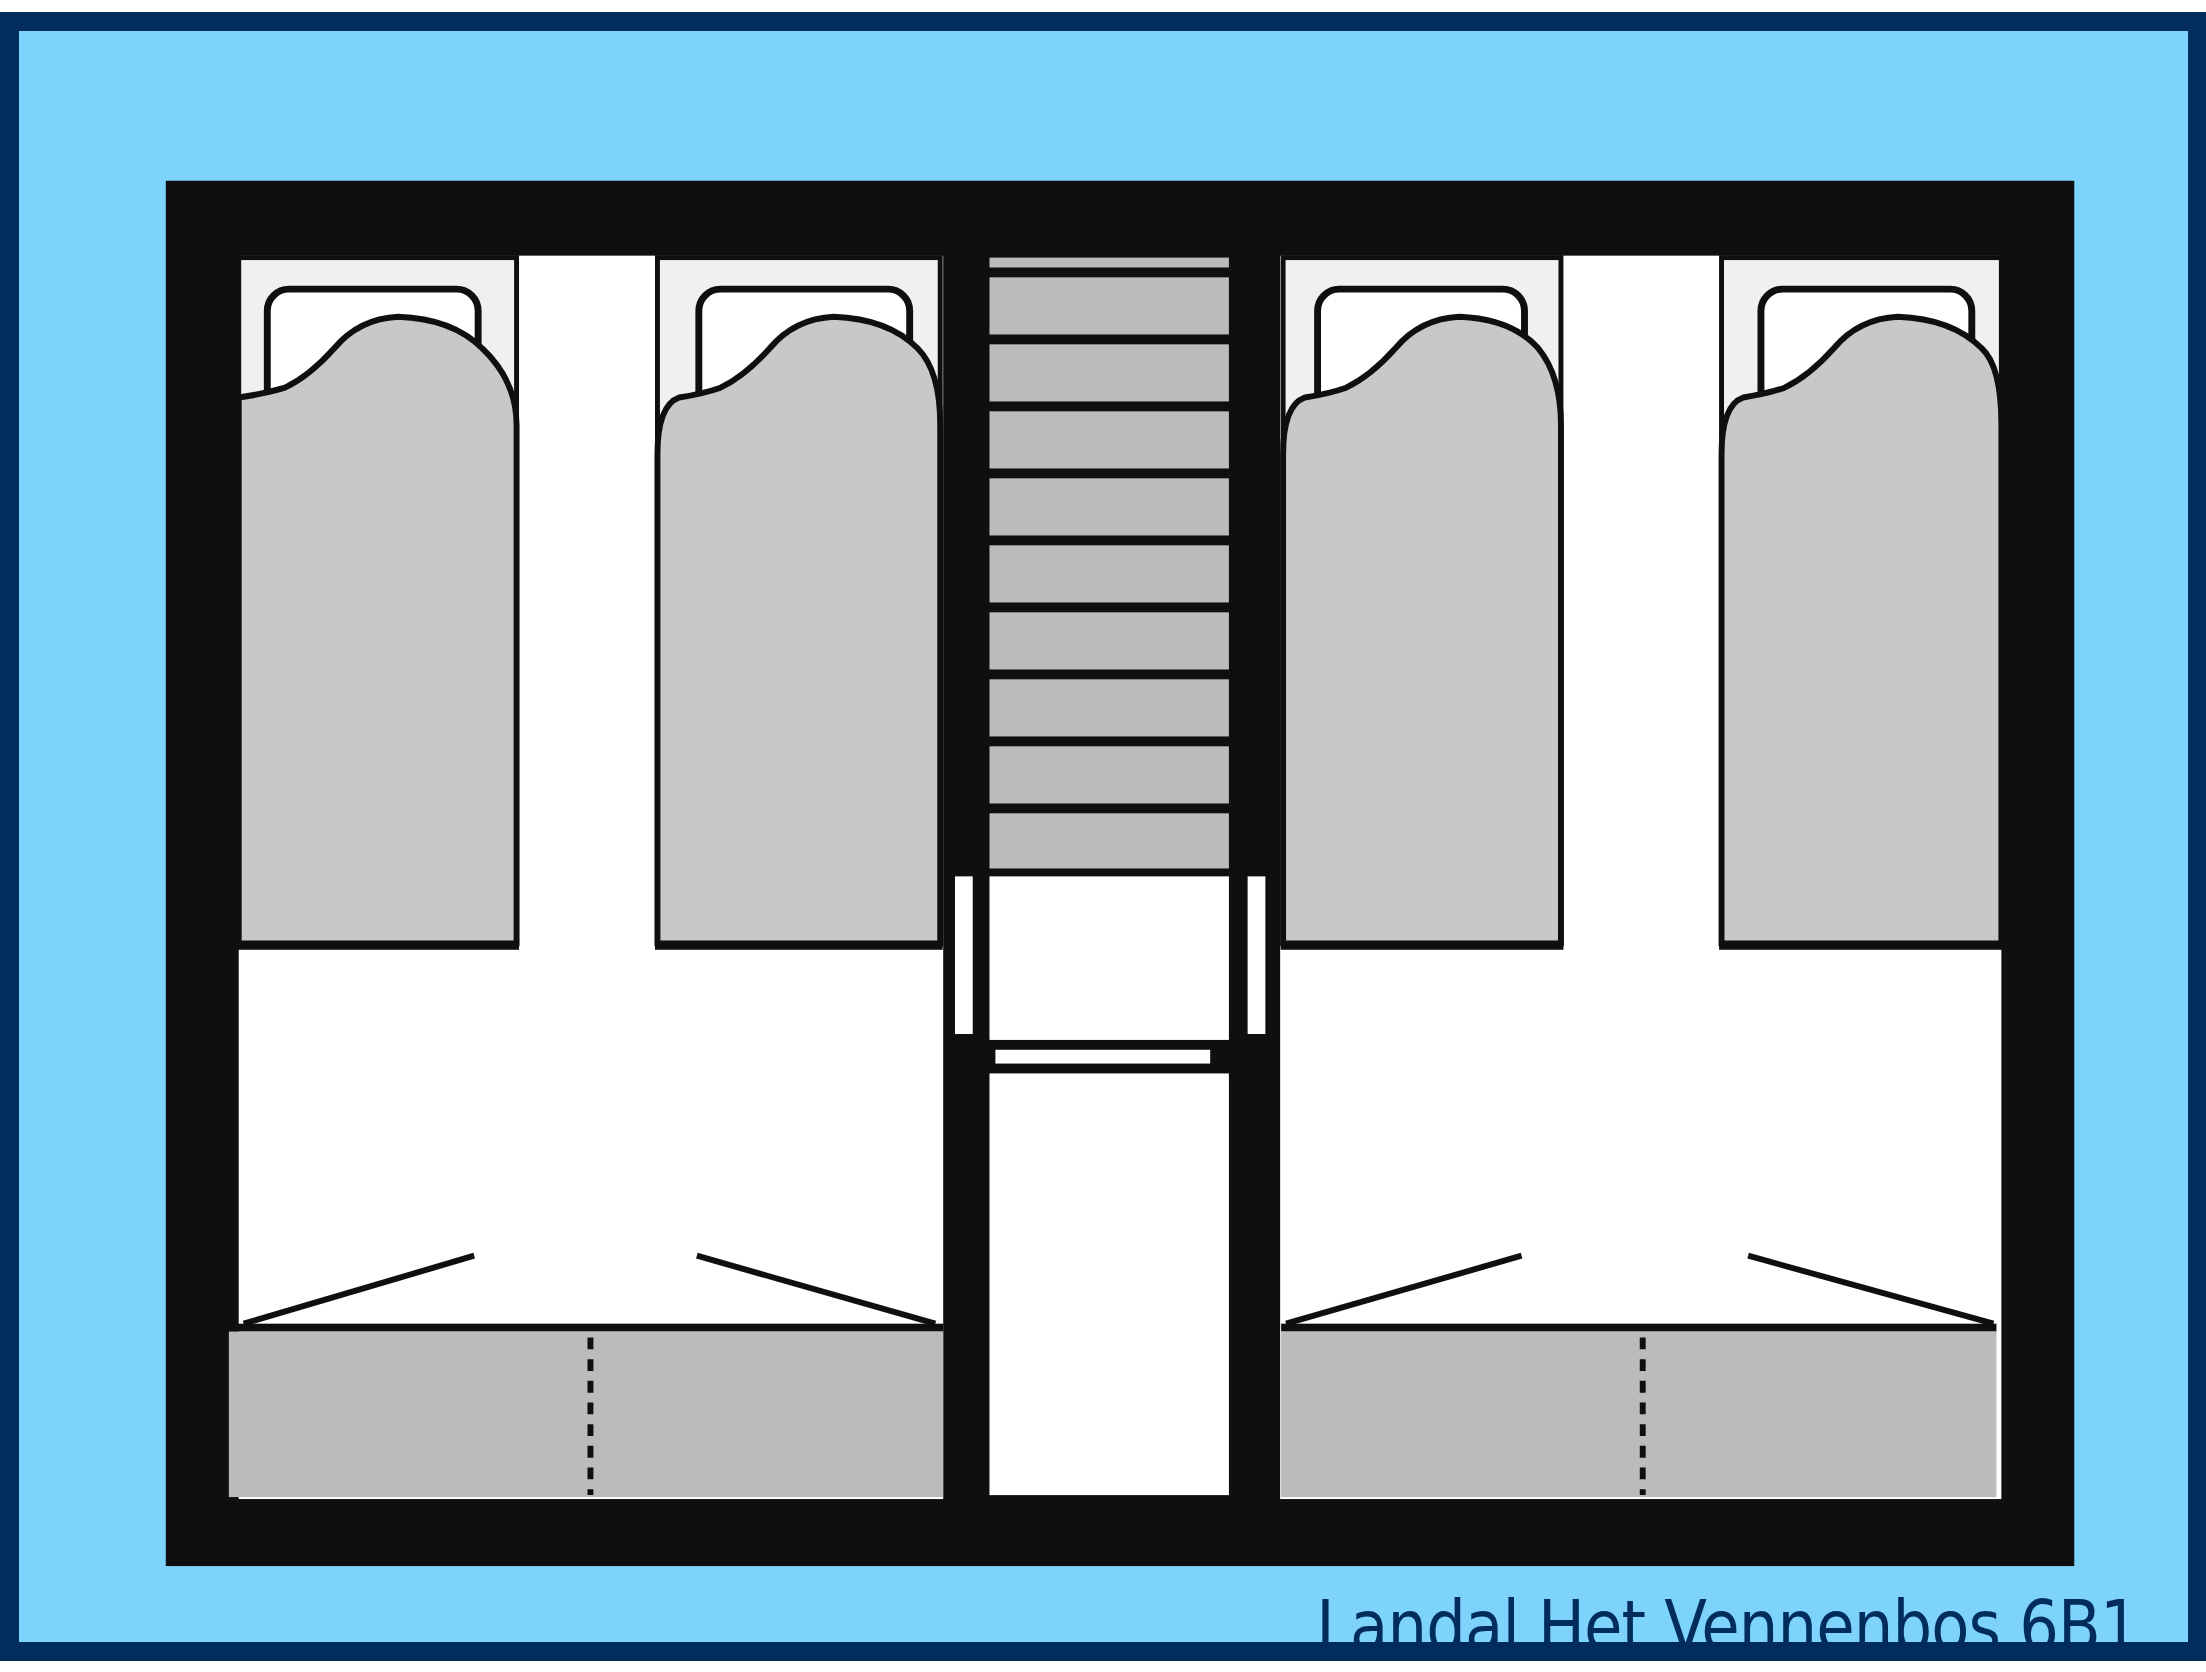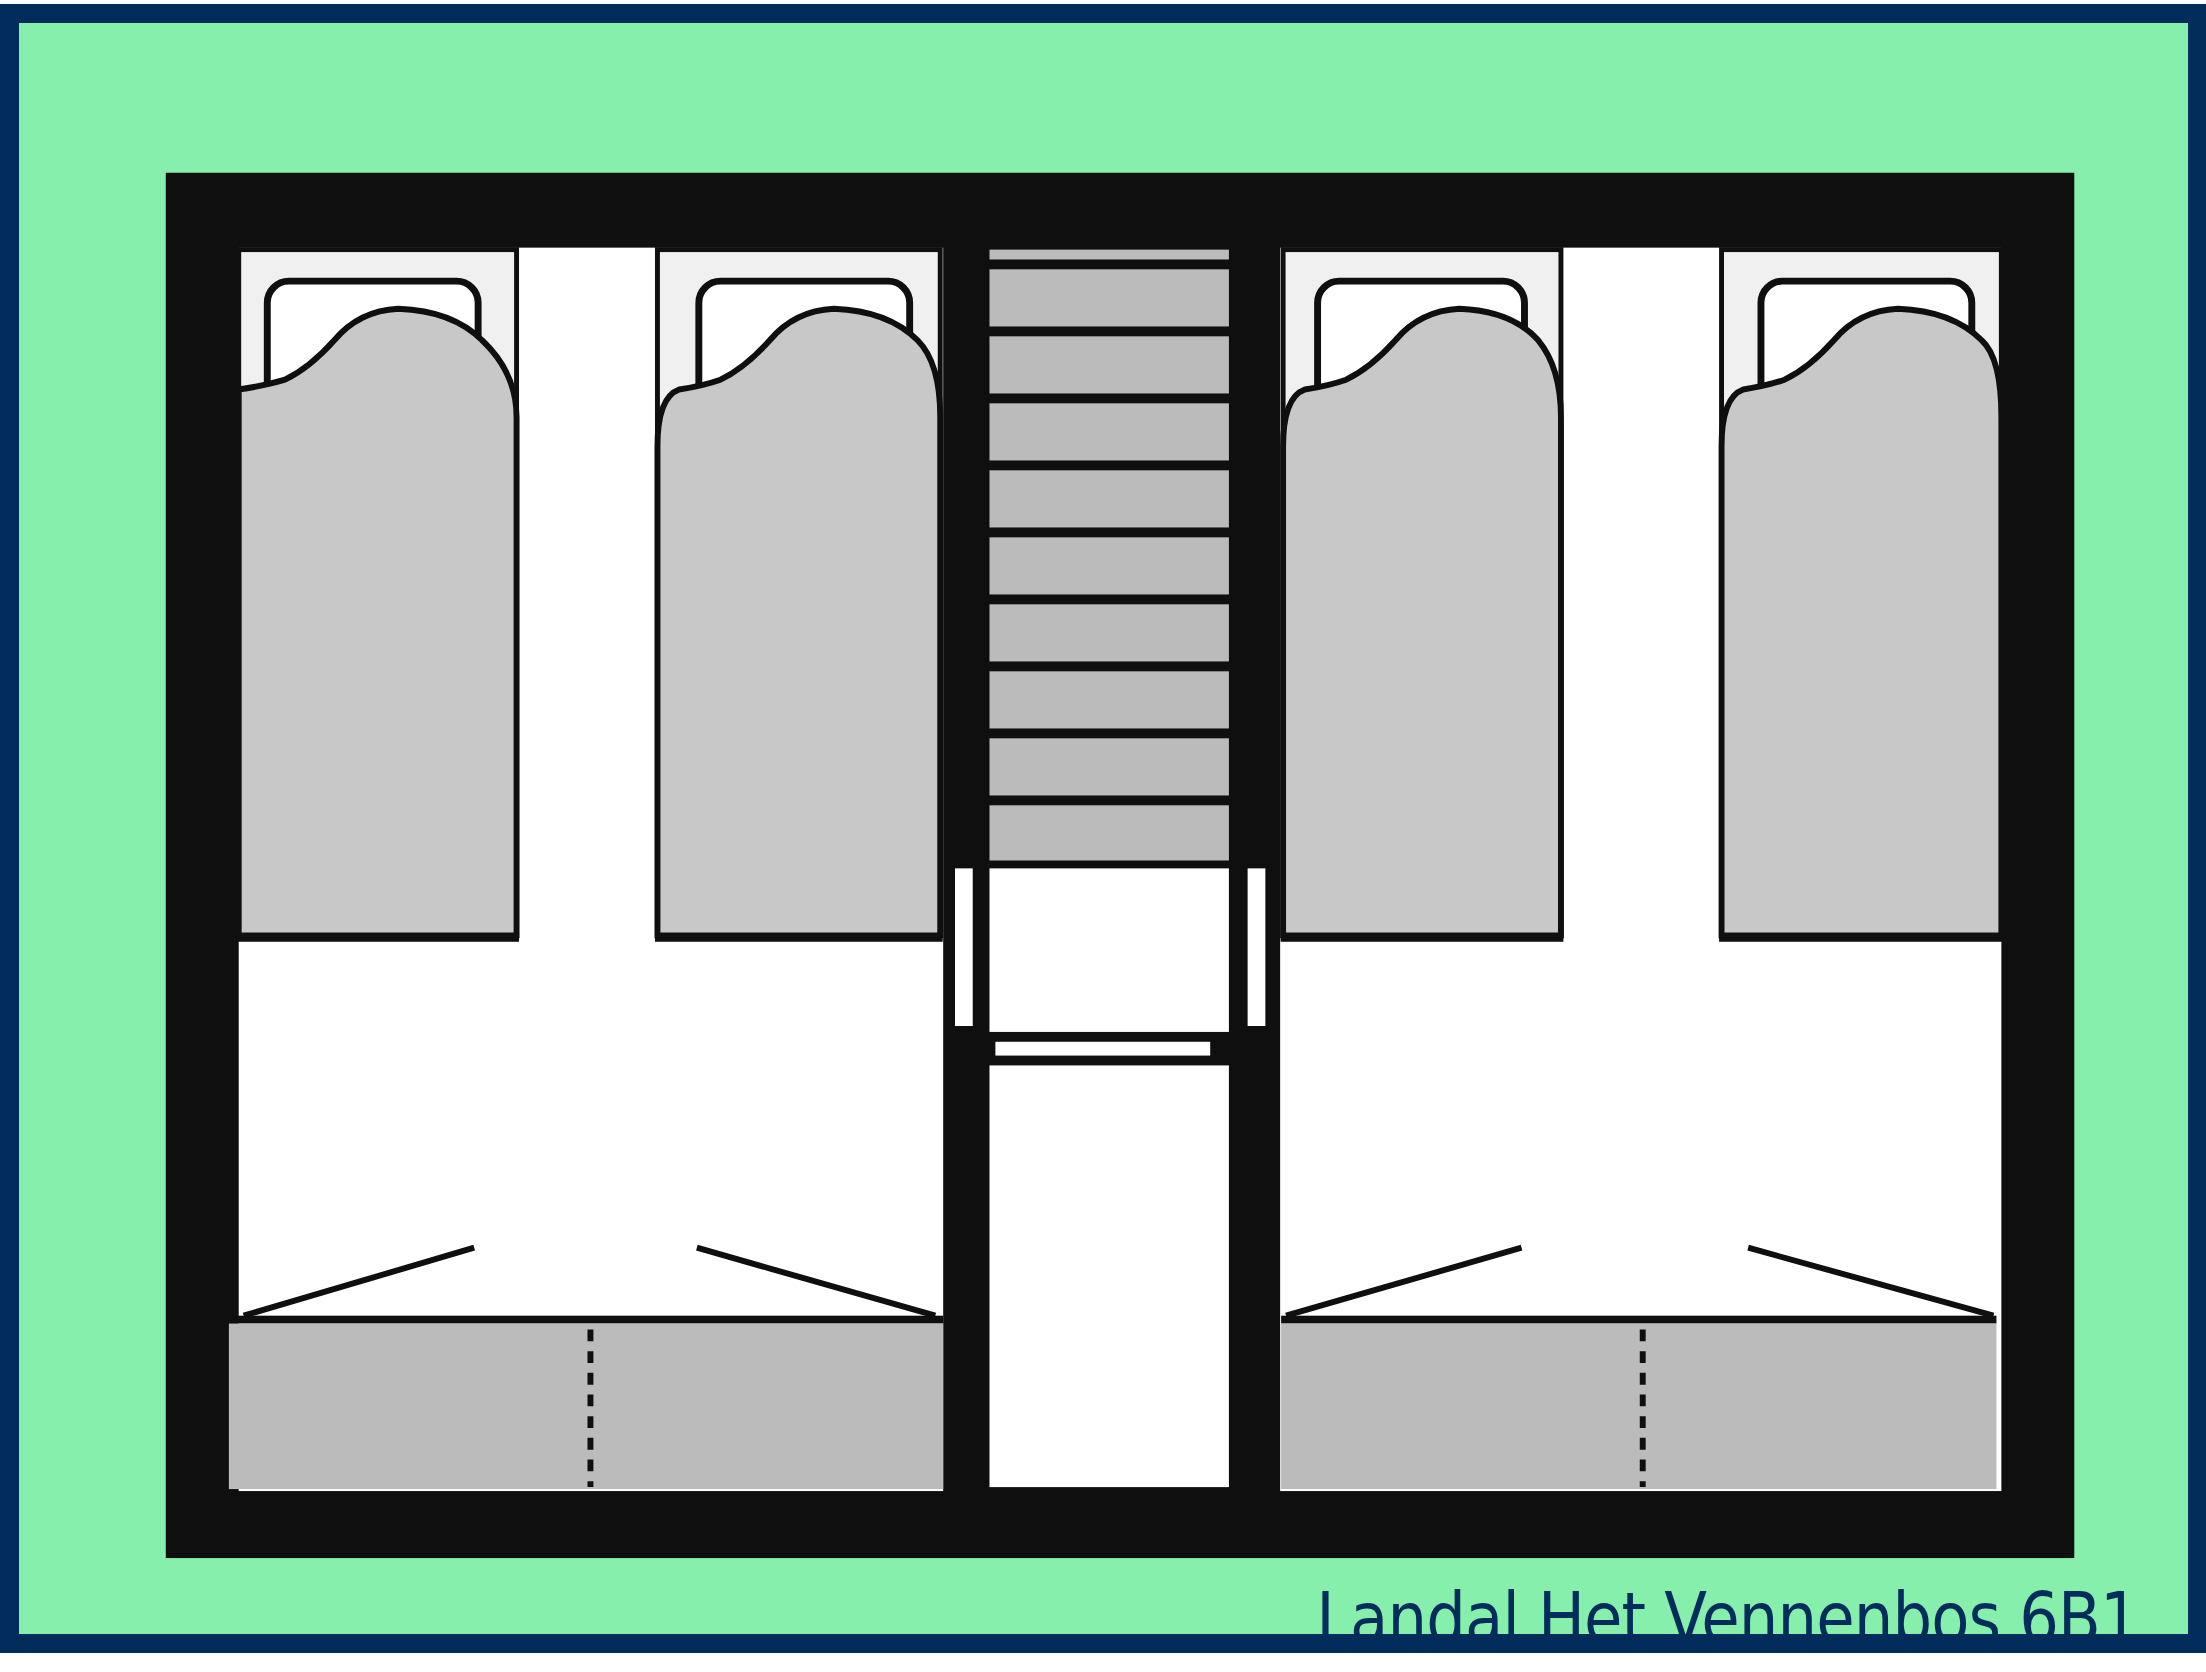--- a/index.html
+++ b/index.html
@@ -1,19 +1,19 @@
 <!DOCTYPE html>
 <html><head>
 <meta charset="utf-8">
 <style>
   html, body { margin: 0; padding: 0; }
   body { width: 2207px; height: 1673px; overflow: hidden; background: #ffffff; }
   .frame {
-    position: absolute; left: 0; top: 4px; width: 2207px; height: 1649px;
-    box-sizing: border-box; border: 19.7px solid #022c5c; background: #86efac;
+    position: absolute; left: 0; top: 12px; width: 2207px; height: 1649px;
+    box-sizing: border-box; border: 19.7px solid #022c5c; background: #7dd3fc;
   }
   .plan { position: absolute; left: 0; top: 0; }
   .caption {
     position: absolute; right: 49px; top: 1554px;
     font-family: "DejaVu Sans", sans-serif; font-size: 71px; color: #022c5c;
     letter-spacing: -1px; white-space: nowrap; transform: scaleX(0.88); transform-origin: right top;
   }
 </style>
 </head>
 <body>

